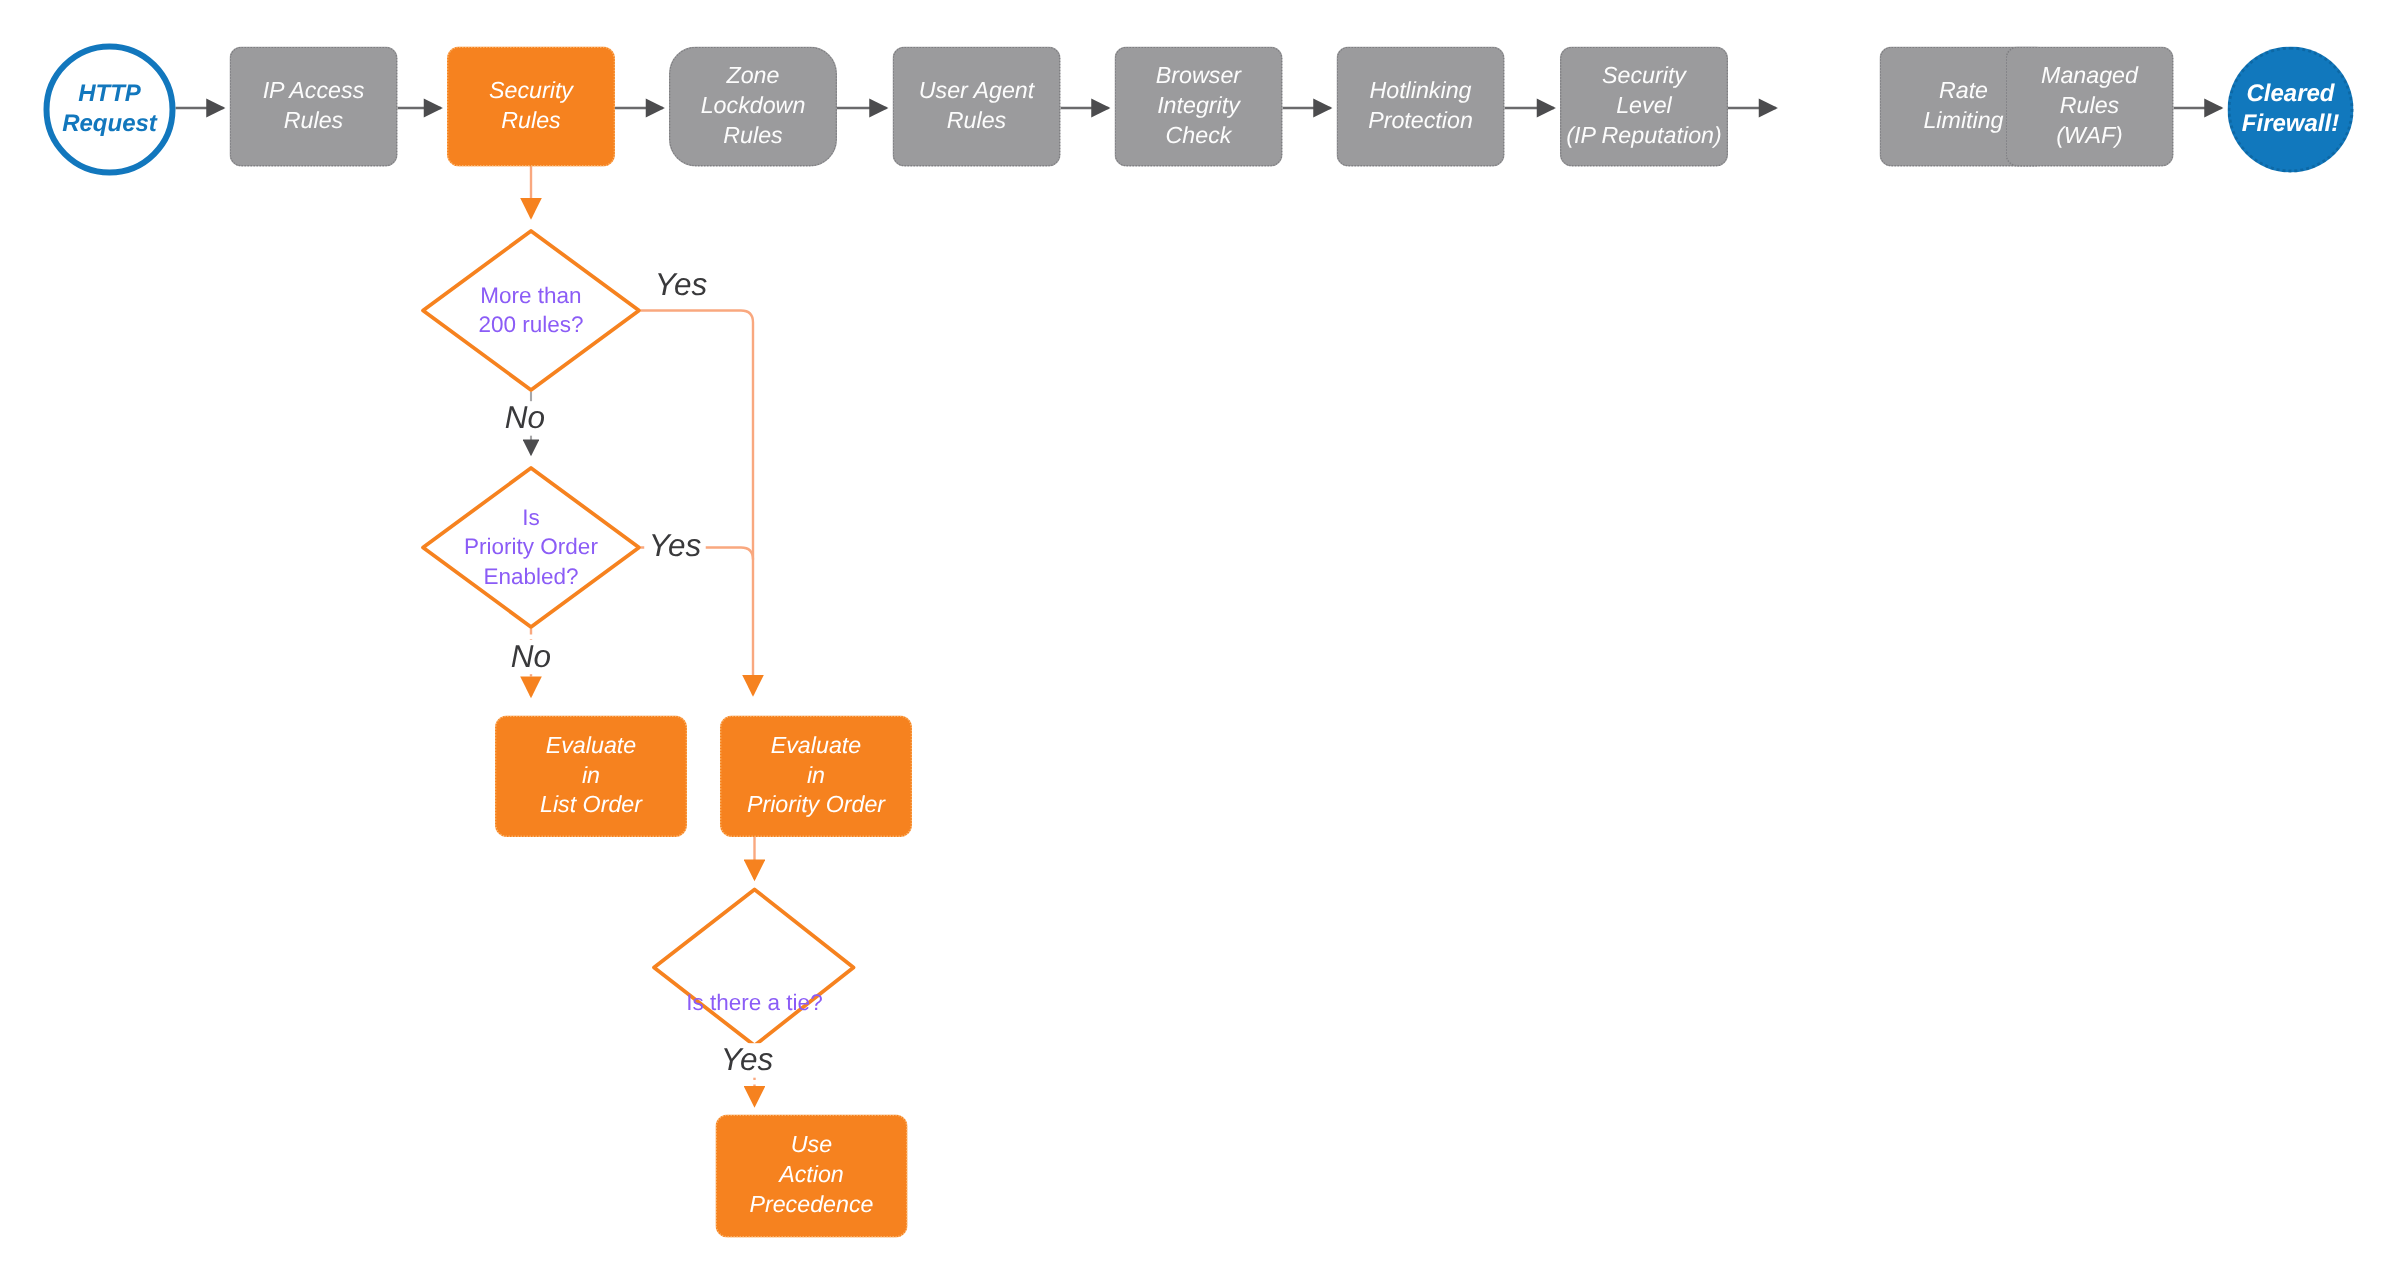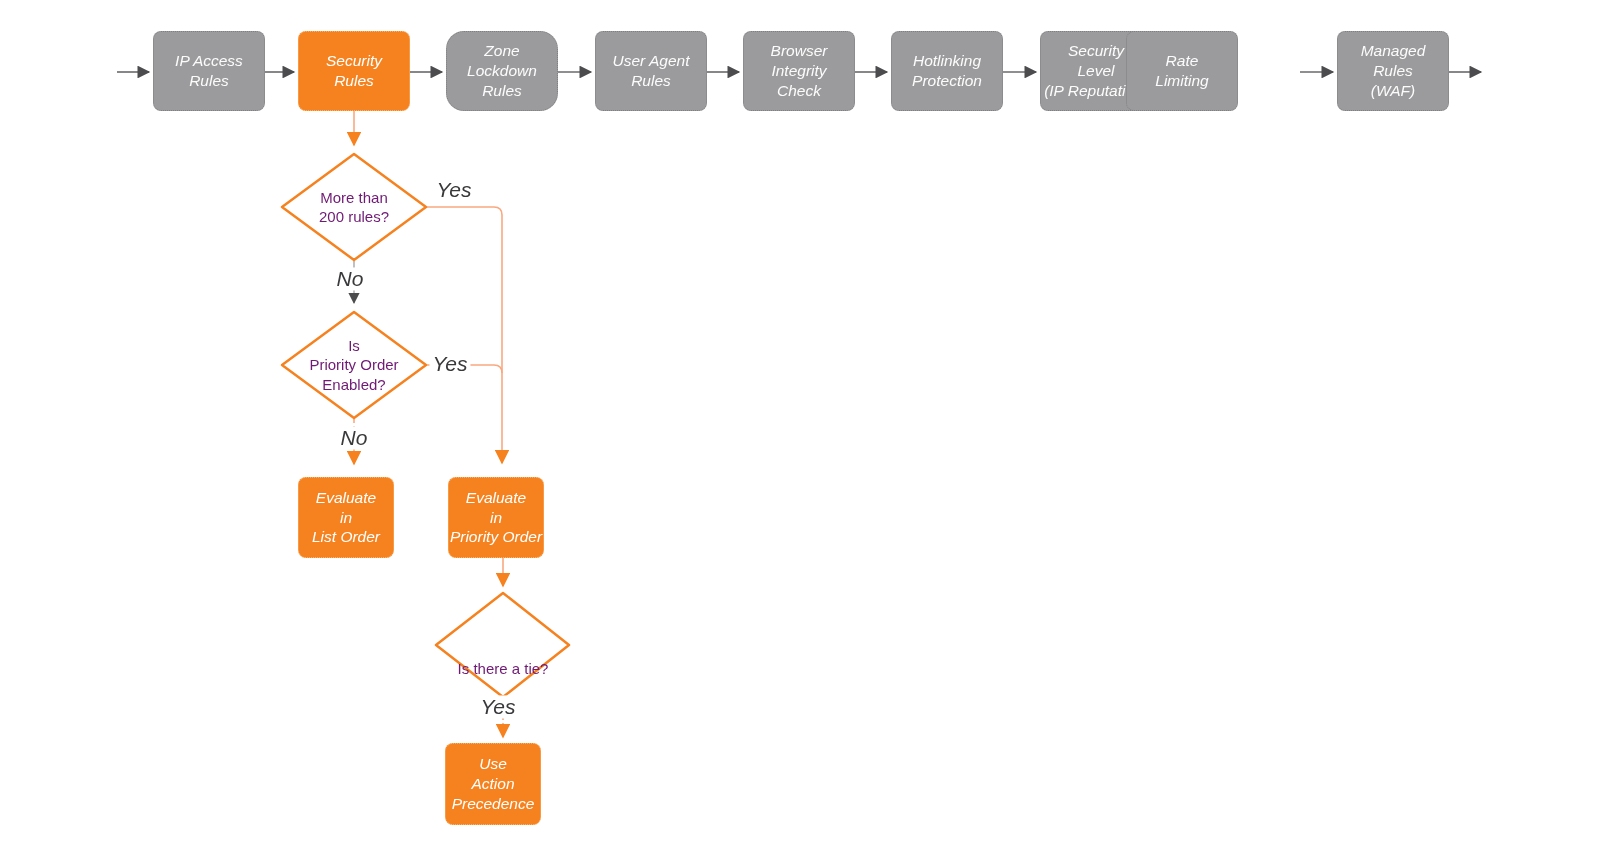--- a/index.html
+++ b/index.html
@@ -63,45 +63,46 @@
   }
   .process.active {
     background: #f6821f;
     border: 1px dotted #fbb268;
     color: #ffffff;
   }
 
   
   .action {
     position: absolute;
-    width: 96px;
+    width: 128px;
     height: 81px;
     box-sizing: border-box;
     border-radius: 8px;
     background: #f6821f;
     border: 1px dotted #fbb268;
     color: #ffffff;
     display: flex;
     align-items: center;
     justify-content: center;
     text-align: center;
     font-style: italic;
     font-size: 15.5px;
     line-height: 1.28;
     white-space: pre-line;
+    margin-left: 32px;
   }
 
   
   .dtext {
     position: absolute;
     display: flex;
     align-items: center;
     justify-content: center;
     text-align: center;
-    color: #701a75;
+    color: #8b5cf6;
     font-size: 15px;
     line-height: 1.3;
     white-space: pre-line;
   }
 
   
   .edge-label {
     position: absolute;
     transform: translate(-50%, -50%);
     font-style: italic;
@@ -152,39 +153,43 @@
 
     <path d="M503,558 V586" stroke="#f9a87f" stroke-width="1.6" fill="none" marker-end="url(#arrow-orange)"></path>
 
     <path d="M503,716 V737" stroke="#f9a87f" stroke-width="1.6" fill="none" stroke-dasharray="4 3" marker-end="url(#arrow-orange)"></path>
 
     <polygon points="354,154 426,207 354,260 282,207" fill="#ffffff" stroke="#f6821f" stroke-width="2.5" stroke-linejoin="round"></polygon>
     <polygon points="354,312 426,365 354,418 282,365" fill="#ffffff" stroke="#f6821f" stroke-width="2.5" stroke-linejoin="round"></polygon>
     <polygon points="503,593 569,645 503,697 436,645" fill="#ffffff" stroke="#f6821f" stroke-width="2.5" stroke-linejoin="round"></polygon>
   </svg>
 
+  <div class="circle-node circle-start">HTTP
+Request</div>
+  <div class="circle-node circle-end">Cleared
+Firewall!</div>
 
   <div class="process" style="left:153px;">IP Access
 Rules</div>
   <div class="process active" style="left:298px;">Security
 Rules</div>
   <div class="process" style="left:446px;border-radius:18px;">Zone
 Lockdown
 Rules</div>
   <div class="process" style="left:595px;">User Agent
 Rules</div>
   <div class="process" style="left:743px;">Browser
 Integrity
 Check</div>
   <div class="process" style="left:891px;">Hotlinking
 Protection</div>
   <div class="process" style="left:1040px;">Security
 Level
 (IP Reputation)</div>
-  <div class="process" style="left:1126px;">Rate
+  <div class="process" style="left:1253px;">Rate
 Limiting</div>
   <div class="process" style="left:1337px;">Managed
 Rules
 (WAF)</div>
 
   <div class="dtext" style="left:284px; top:156px; width:140px; height:102px;">More than
 200 rules?</div>
   <div class="dtext" style="left:284px; top:314px; width:140px; height:102px;">Is
 Priority Order
 Enabled?</div>

